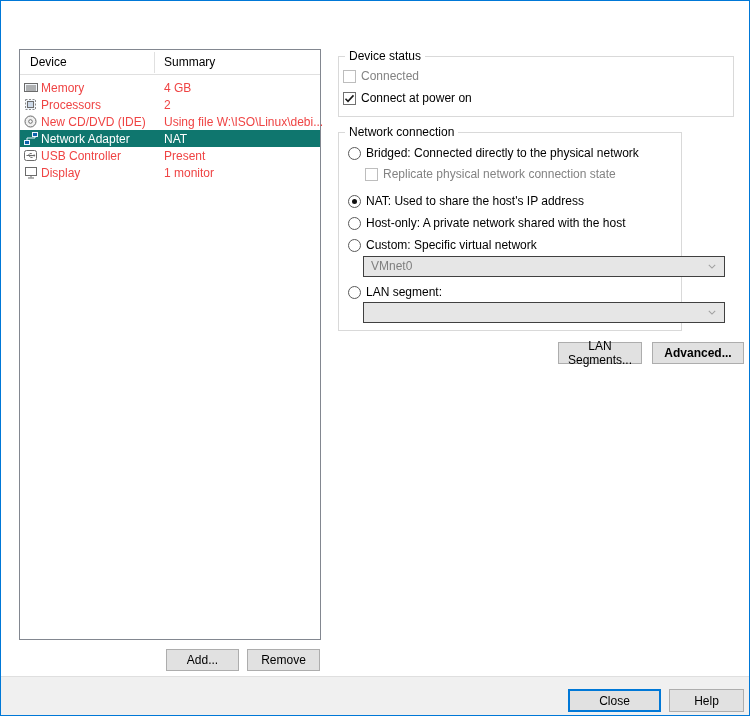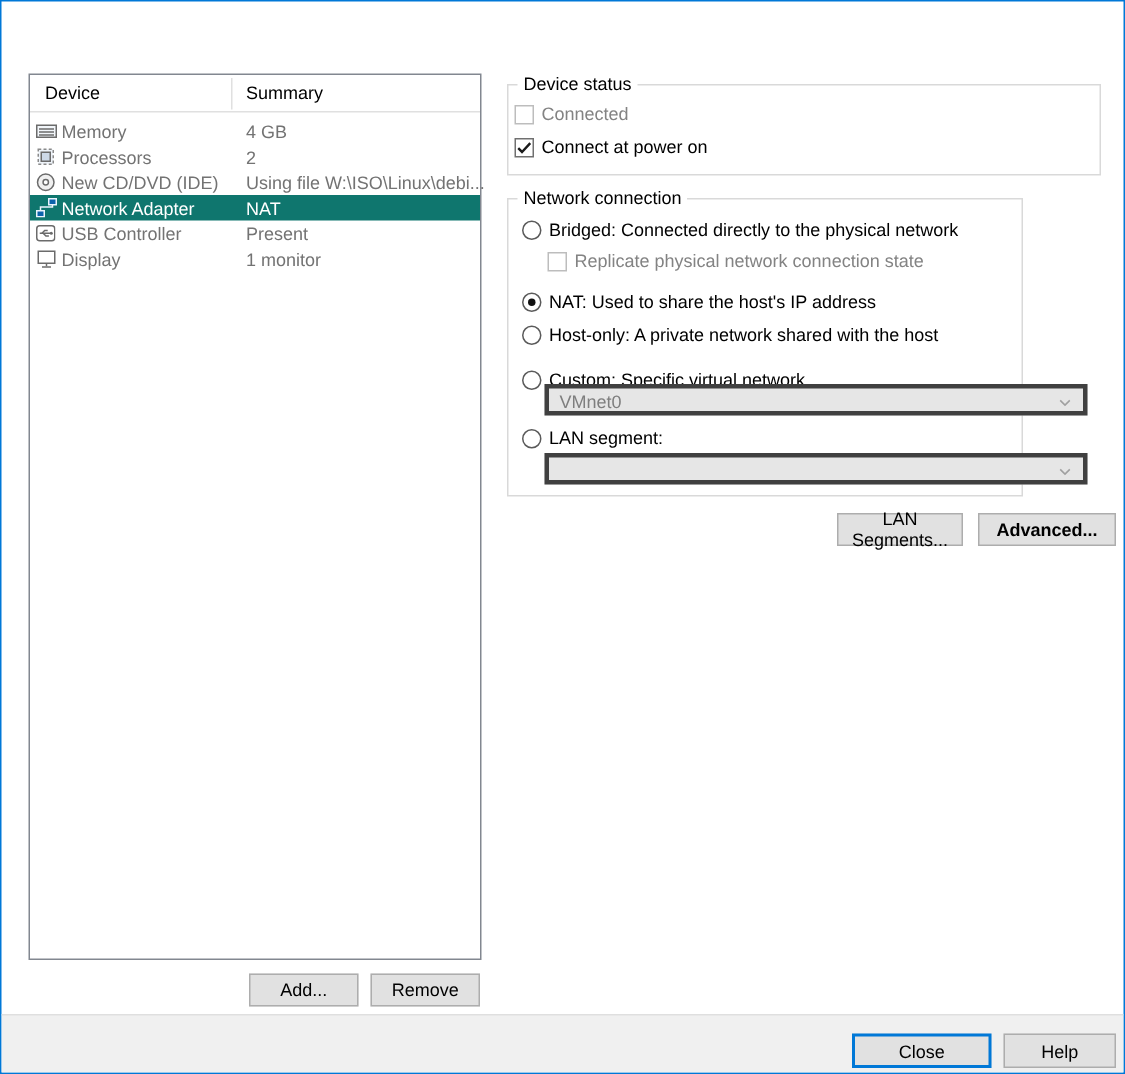--- a/index.html
+++ b/index.html
@@ -14,39 +14,39 @@
   .close-btn { position:absolute; right:0; top:0; width:45px; height:32px; color:#fff;
     font-size:14px; text-align:center; line-height:32px; cursor:default; }
   
   .device-list { position:absolute; left:18px; top:48px; width:302px; height:591px;
     background:#fff; border:1px solid #828790; }
   .list-header { position:absolute; top:0; left:0; right:0; height:25px; border-bottom:1px solid #e0e0e0; font-size:12px; color:#000; }
   .col-device { position:absolute; left:10px; top:5px; }
   .col-summary { position:absolute; left:144px; top:5px; }
   .col-sep { position:absolute; left:134px; top:2px; width:1px; height:21px; background:#e0e0e0; }
   .rows { position:absolute; top:29px; left:0; right:0; }
-  .row { position:relative; height:17px; display:flex; align-items:center; font-size:12px; color:#737373; }
+  .row { position:relative; height:17px; display:flex; align-items:center; font-size:12px; color:#ef4444; }
   .row .icon { width:15px; margin-left:3px; display:flex; align-items:center; justify-content:center; flex:none; }
   .row .dev { margin-left:3px; white-space:nowrap; }
   .row .sum { position:absolute; left:144px; white-space:nowrap; }
   .row.selected { background:#0f766e; color:#ffffff; }
   
   .groupbox { position:absolute; border:1px solid #d9d9d9; background:#fff; }
   .groupbox .gtitle { position:absolute; top:-8px; left:6px; background:#fff; padding:0 4px; font-size:12px; color:#000; white-space:nowrap; }
   
   .check-row, .radio-row { position:absolute; display:flex; align-items:center; font-size:12px; color:#000; }
   .cbox { width:13px; height:13px; background:#fff; border:1px solid #707070; flex:none;
     display:flex; align-items:center; justify-content:center; }
   .cbox.disabled { border-color:#bdbdbd; }
   .rad { width:13px; height:13px; border:1px solid #5a5a5a; border-radius:50%; background:#fff; position:relative; flex:none; }
   .rad.checked::after { content:""; position:absolute; left:3px; top:3px; width:5px; height:5px; border-radius:50%; background:#101010; }
   .clabel { margin-left:5px; white-space:nowrap; }
   .clabel.disabled { color:#838383; }
   
-  .dropdown { position:absolute; height:21px; background:#e6e6e6; border:3px solid #404040;
+  .dropdown { position:absolute; height:21px; background:#e6e6e6; border:1px solid #404040;
     font-size:12px; color:#7f7f7f; line-height:19px; padding-left:7px; }
   .chev { position:absolute; right:8px; top:7px; width:8px; height:5px; }
   
   .btn { position:absolute; background:#e1e1e1; border:1px solid #adadad; font-size:12px; color:#000;
     text-align:center; display:flex; align-items:center; justify-content:center; padding:0; }
   .btn.default { border:2px solid #0078d7; }
   
   .footer { position:absolute; left:0; right:0; bottom:0; height:39px; background:#f0f0f0; border-top:1px solid #dfdfdf; }
 </style>
 </head>
@@ -174,21 +174,21 @@
     <div class="radio-row" style="left:9px; top:61px;">
       <span class="rad checked"></span>
       <span class="clabel">NAT: Used to share the host's IP address</span>
     </div>
 
     <div class="radio-row" style="left:9px; top:83px;">
       <span class="rad"></span>
       <span class="clabel">Host-only: A private network shared with the host</span>
     </div>
 
-    <div class="radio-row" style="left:9px; top:113px;">
+    <div class="radio-row" style="left:9px; top:105px;">
       <span class="rad"></span>
       <span class="clabel">Custom: Specific virtual network</span>
     </div>
 
     <div class="dropdown" style="left:24px; top:123px; width:362px;">
       <span>VMnet0</span>
       <svg class="chev" viewBox="0 0 10 6">
           <polyline points="1,1 5,5 9,1" stroke="#a0a0a0" fill="none" stroke-width="1.3"></polyline>
         </svg>
     </div>

